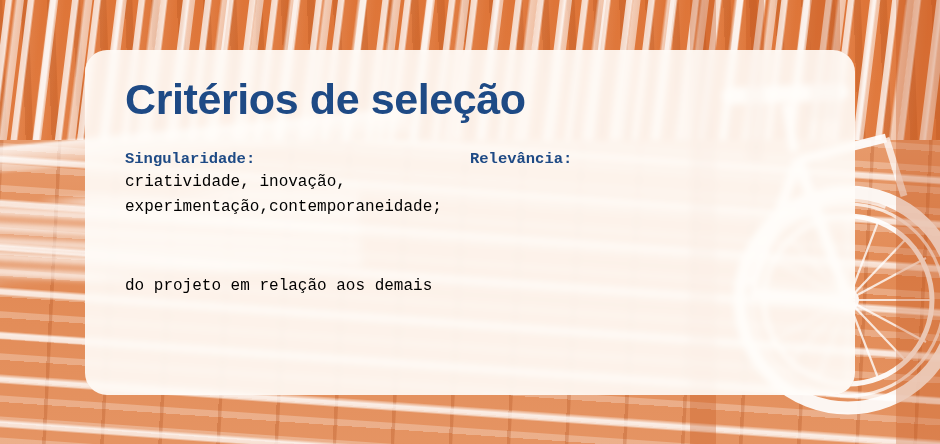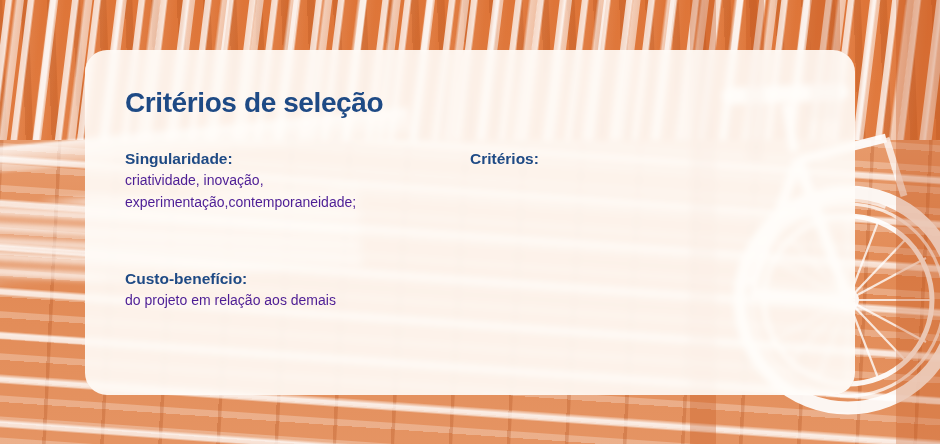--- a/index.html
+++ b/index.html
@@ -86,51 +86,51 @@
     left:85px; top:50px;
     width:770px; height:345px;
     background:rgba(255,253,250,.90);
     border-radius:22px;
     backdrop-filter:blur(3px);
   }
 
   #card-title {
     position:absolute;
     left:40px; top:25px;
-    font-size:28px;
+    font-size:43px;
     font-weight:bold;
     letter-spacing:-0.4px;
     color:#1E4A85;
     white-space:nowrap;
-    margin-top:12px;
   }
 
   .criteria-grid {
     position:absolute;
     left:40px; top:98px;
     width:700px;
     display:grid;
     grid-template-columns:345px 355px;
     grid-auto-rows:min-content;
     row-gap:55px;
+    font-family:Liberation Mono, monospace;
   }
 
   .criterion { }
 
   .criterion-label {
     font-size:15.5px;
     font-weight:bold;
     color:#1E4A85;
     line-height:1.45;
   }
 
   .criterion-body {
-    font-size:14px;
+    font-size:16px;
     font-weight:normal;
-    color:#4c1d95;
+    color:#000000;
     line-height:1.52;
     white-space:pre-line;
   }
 </style>
 </head>
 <body>
 
 <div id="slide">
 
   <div class="bg-layer bg-foliage"></div>
@@ -197,23 +197,22 @@
     <div class="criteria-grid">
 
       <div class="criterion">
         <div class="criterion-label">Singularidade:</div>
         <div class="criterion-body">criatividade, inovação,
 experimentação,contemporaneidade;</div>
       </div>
 
 
       <div class="criterion">
-        <div class="criterion-label">Critérios:</div>
+        <div class="criterion-label">Relevância:</div>
       </div>
 
       <div class="criterion">
-        <div class="criterion-label">Custo-benefício:</div>
         <div class="criterion-body">do projeto em relação aos demais</div>
       </div>
 
     </div>
   </div>
 </div>
 
 </body></html>

